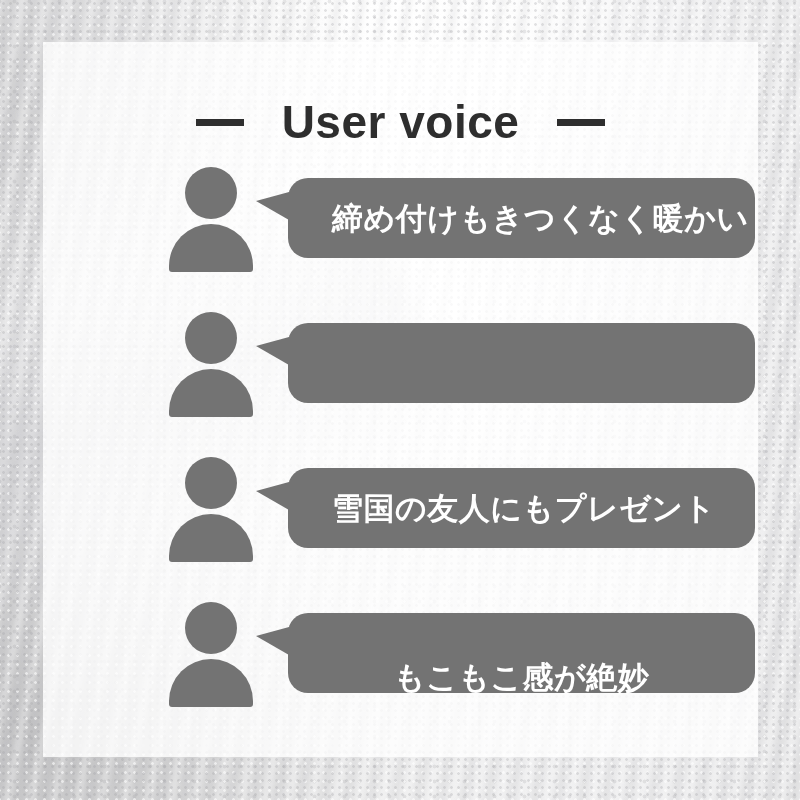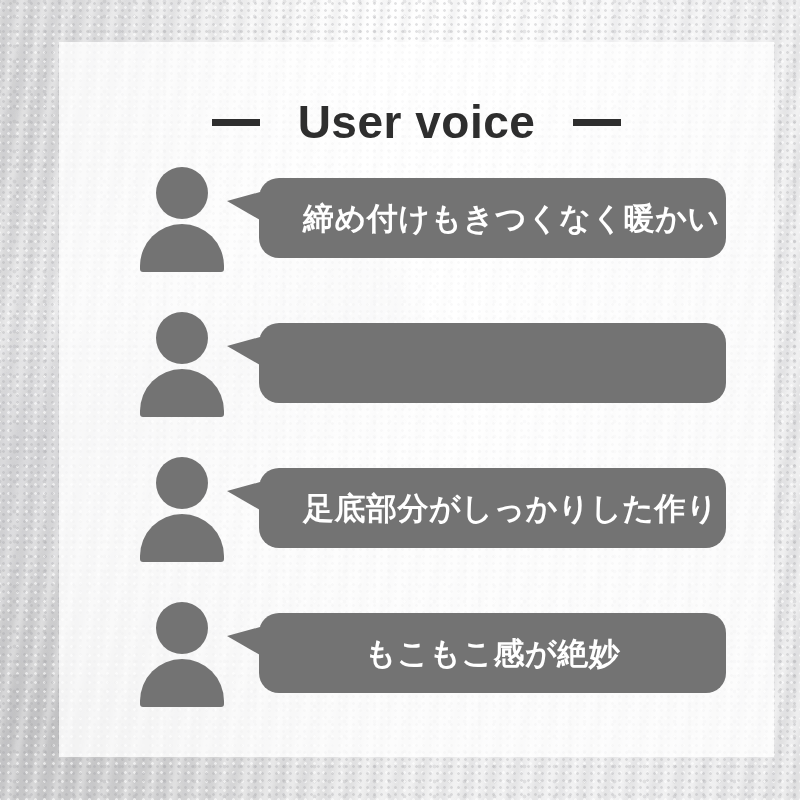--- a/index.html
+++ b/index.html
@@ -53,57 +53,56 @@
     transform:rotate(-22deg);
     background:linear-gradient(180deg, rgba(205,205,208,0) 0%, rgba(196,196,200,.55) 45%, rgba(205,205,208,0) 100%);
     filter:blur(10px);
     opacity:.8;
   }
 
   
   #overlay-card{
     position:absolute; left:43px; top:42px; width:715px; height:715px;
     background:rgba(255,255,255,0.80);
-    margin-left:16px;
   }
 
   
   #header{
     position:absolute; left:0; top:57px; width:715px;
     display:flex; align-items:center; justify-content:center; gap:38px;
   }
   .rule{ width:48px; height:7px; background:#2e2e2e; }
   #page-title{
     font-size:46px; font-weight:bold; color:#2e2e2e;
     letter-spacing:.5px; line-height:1;
   }
 
   
-  #rows{ position:absolute; left:0; top:112px; width:715px; }
+  #rows{ position:absolute; left:0; top:112px; width:715px;padding-left:45px; }
   .voice-row{
     position:relative; height:145px;
   }
   
   .avatar{ position:absolute; left:77px; top:13px; width:92px; height:105px; }
   .avatar .head{
     position:absolute; left:20px; top:0; width:52px; height:52px;
     border-radius:50%; background:#737373;
   }
   .avatar .body{
     position:absolute; left:4px; top:57px; width:84px; height:48px;
     background:#737373;
     border-radius:42px 42px 3px 3px;
   }
   
   .bubble{
     position:absolute; left:200px; top:24px; width:467px; height:80px;
     background:#737373; border-radius:20px;
     display:flex; align-items:center;
   }
-  .bubble.center{ justify-content:center; }
+  .bubble.center{ justify-content:center;align-items:flex-end; }
   .bubble.left{ justify-content:flex-start; padding-left:44px; }
   .bubble .tail{
     position:absolute; left:-32px; top:14px;
     width:0; height:0;
     border-top:9px solid transparent;
     border-bottom:19px solid transparent;
     border-right:33px solid #737373;
   }
   .bubble-text{
     color:#ffffff; font-size:31px; font-weight:bold;
@@ -150,21 +149,21 @@
       </div>
     </div>
 
     <div class="voice-row">
       <div class="avatar">
         <span class="head"></span>
         <span class="body"></span>
       </div>
       <div class="bubble left">
         <span class="tail"></span>
-        <span class="bubble-text">足底部分がしっかりした作り</span>
+        <span class="bubble-text">雪国の友人にもプレゼント</span>
       </div>
     </div>
 
     <div class="voice-row">
       <div class="avatar">
         <span class="head"></span>
         <span class="body"></span>
       </div>
       <div class="bubble center">
         <span class="tail"></span>

